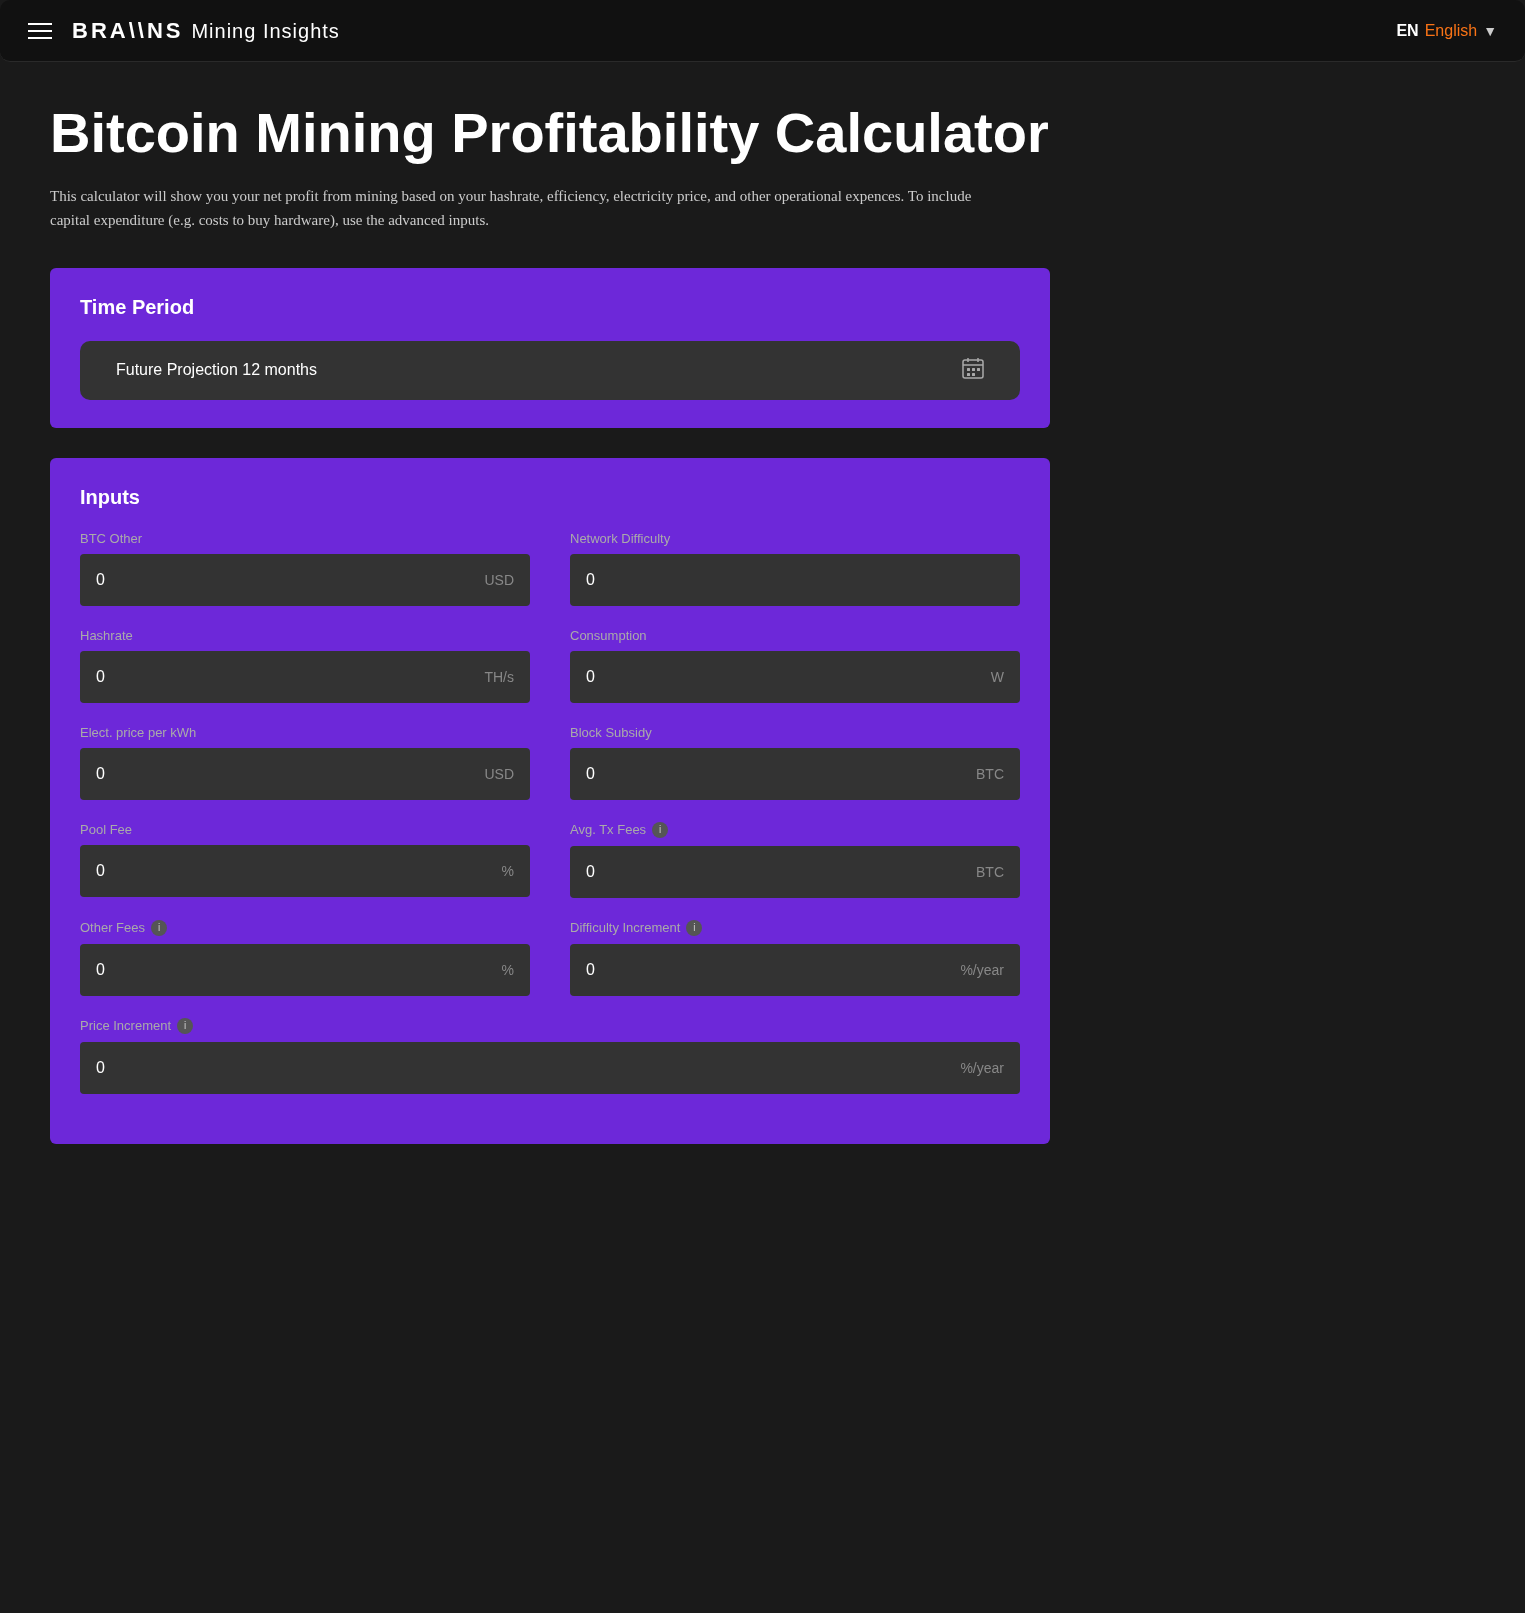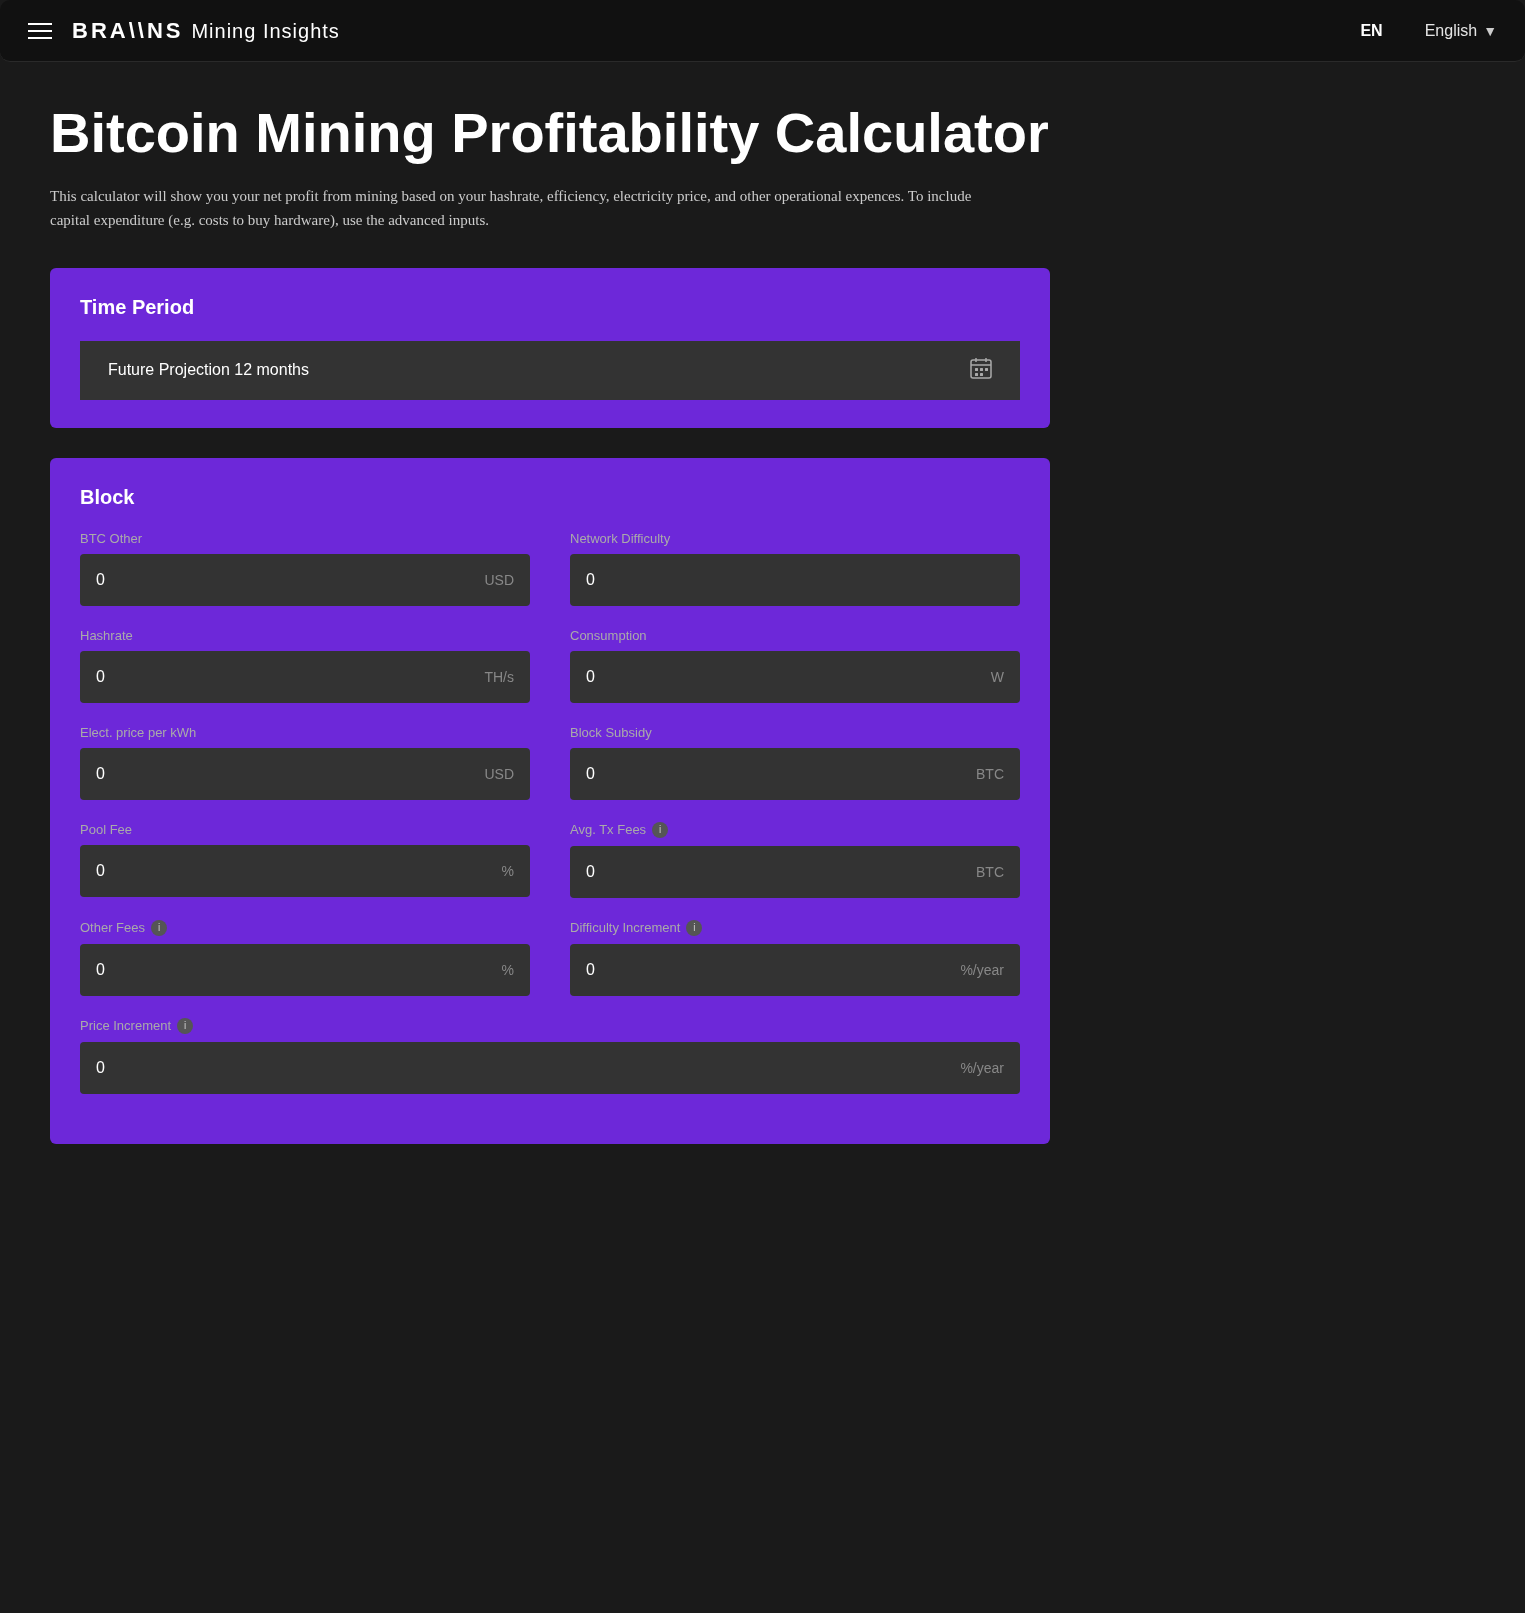--- a/index.html
+++ b/index.html
@@ -62,22 +62,21 @@
       cursor: pointer;
       justify-content: center;
     }
     .lang-code {
       font-size: 16px;
       font-weight: 700;
       color: #ffffff;
     }
     .lang-label {
       font-size: 16px;
-      color: #e5e5e5;
-      margin-left: 36px;
+      color: #f97316;
     }
     .chevron-down {
       font-size: 14px;
       color: #cccccc;
     }
 
     
     .main {
       padding: 40px 50px;
       max-width: 1100px;
@@ -111,22 +110,22 @@
     .section-title {
       font-size: 20px;
       font-weight: 700;
       margin-bottom: 22px;
     }
 
     
     .time-period-select {
       background-color: #333333;
       border: none;
-      border-radius: 0;
-      padding: 16px 28px;
+      border-radius: 10px;
+      padding: 16px 36px;
       display: flex;
       align-items: center;
       justify-content: space-between;
       cursor: pointer;
       width: 100%;
     }
     .time-period-text {
       font-size: 16px;
       color: #ffffff;
     }
@@ -246,21 +245,21 @@
           <rect x="10" y="11" width="3" height="3" fill="#aaaaaa" rx="0.5"></rect>
           <rect x="15" y="11" width="3" height="3" fill="#aaaaaa" rx="0.5"></rect>
           <rect x="5" y="16" width="3" height="3" fill="#aaaaaa" rx="0.5"></rect>
           <rect x="10" y="16" width="3" height="3" fill="#aaaaaa" rx="0.5"></rect>
         </svg>
       </span>
     </button>
   </div>
 
   <div class="card">
-    <div class="section-title">Block</div>
+    <div class="section-title">Inputs</div>
     <div class="inputs-grid" id="inputs-grid">
 
     <div class="input-group">
           <div class="input-label">BTC Other</div>
           <div class="input-wrapper">
             <input type="number" class="input-field" value="0" style="">
             <span class="input-unit">USD</span>
           </div>
         </div>
         <div class="input-group">

